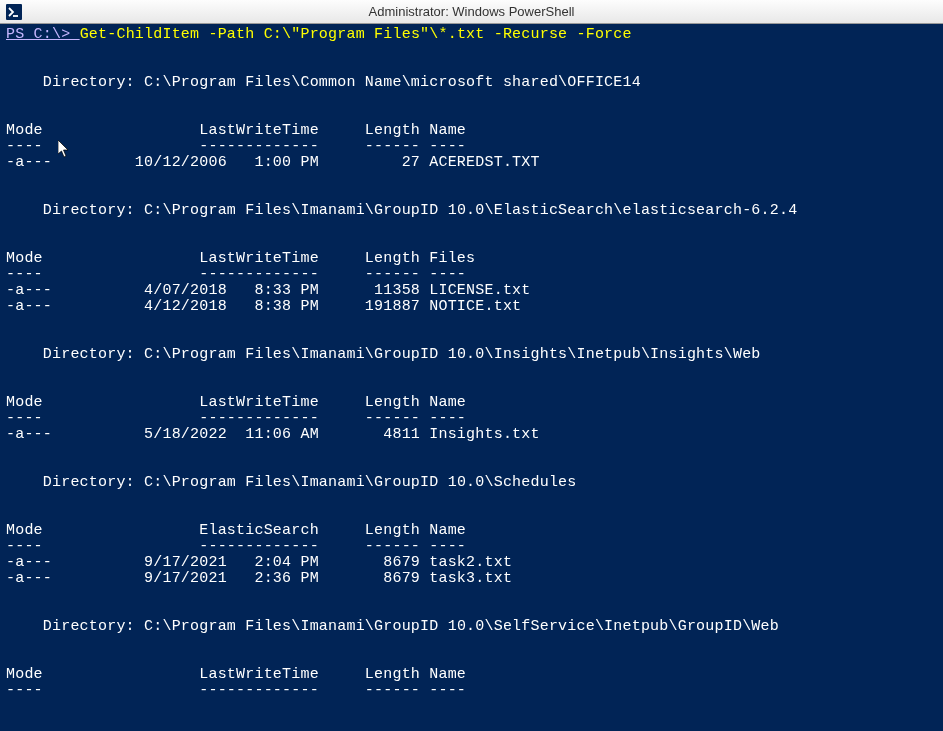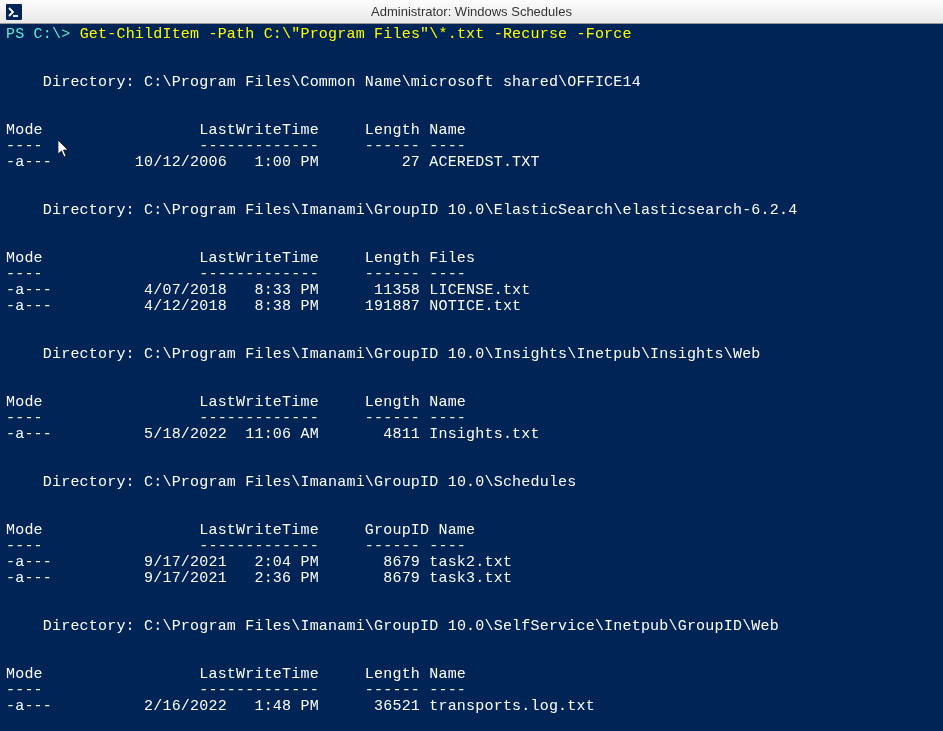--- a/index.html
+++ b/index.html
@@ -36,41 +36,41 @@
     font-family: 'Segoe UI', Tahoma, sans-serif;
     font-size: 13px;
   }
   .terminal {
     padding: 3px 6px;
     color: #ffffff;
     white-space: pre;
     line-height: 16px;
     letter-spacing: 0.2px;
   }
-  .prompt-line { color: #5eead4; }
+  .prompt-line { color: #c4b5fd; text-decoration: underline; }
   .command { color: #ffff00; }
   .cursor {
     position: absolute;
     width: 12px;
     height: 18px;
     pointer-events: none;
   }
 </style>
 </head>
 <body>
 
 <div class="titlebar">
   <span class="app-icon">
     <svg viewBox="0 0 16 16">
       <rect x="0" y="0" width="16" height="16" fill="#012456" rx="1"></rect>
       <path d="M3 4 L7 8 L3 12" stroke="#fff" stroke-width="1.8" fill="none"></path>
       <line x1="7" y1="12" x2="12" y2="12" stroke="#fff" stroke-width="1.8"></line>
     </svg>
   </span>
-  <span class="title-text">Administrator: Windows Schedules</span>
+  <span class="title-text">Administrator: Windows PowerShell</span>
 </div>
 
 <div class="terminal" id="term"><span class="prompt-line">PS C:\&gt; </span><span class="command">Get-ChildItem -Path C:\"Program Files"\*.txt -Recurse -Force</span>
 
 
 <span class="">    Directory: </span><span class="">C:\Program Files\Common Name\microsoft shared\OFFICE14</span>
 
 
 <span class="">Mode                 LastWriteTime     Length Name
 ----                 -------------     ------ ----
@@ -90,29 +90,29 @@
 
 
 <span class="">Mode                 LastWriteTime     Length Name
 ----                 -------------     ------ ----
 </span><span class="">-a---          5/18/2022  11:06 AM       4811 Insights.txt</span>
 
 
 <span class="">    Directory: </span><span class="">C:\Program Files\Imanami\GroupID 10.0\Schedules</span>
 
 
-<span class="">Mode                 LastWriteTime     GroupID Name
+<span class="">Mode                 ElasticSearch     Length Name
 ----                 -------------     ------ ----
 </span><span class="">-a---          9/17/2021   2:04 PM       8679 task2.txt</span>
 <span class="">-a---          9/17/2021   2:36 PM       8679 task3.txt</span>
 
 
 <span class="">    Directory: </span><span class="">C:\Program Files\Imanami\GroupID 10.0\SelfService\Inetpub\GroupID\Web</span>
 
 
 <span class="">Mode                 LastWriteTime     Length Name
 ----                 -------------     ------ ----
-</span><span class="">-a---          2/16/2022   1:48 PM      36521 transports.log.txt</span>
+</span>
 </div>
 
 <svg class="cursor" style="left:58px; top:140px;" viewBox="0 0 12 18">
   <path d="M0 0 L0 14 L3.5 11 L6 17 L8 16 L5.5 10 L10 10 Z" fill="#fff" stroke="#000" stroke-width="0.7"></path>
 </svg>
 
 </body></html>

